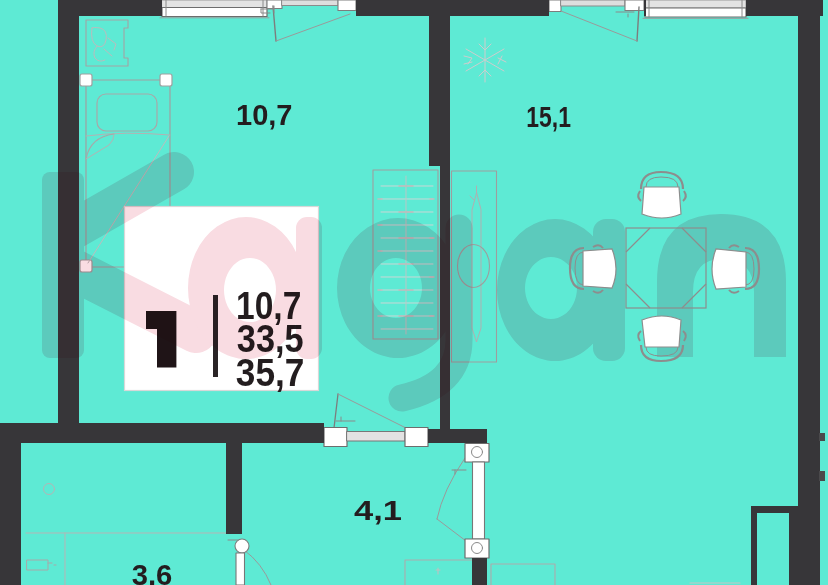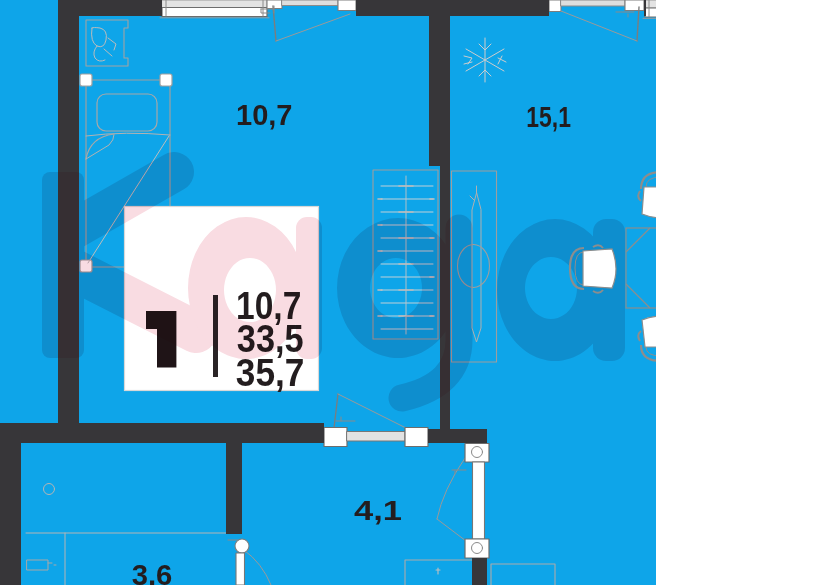--- a/index.html
+++ b/index.html
@@ -1,16 +1,16 @@
 <!DOCTYPE html>
 <html><head>
 <meta charset="utf-8">
 <style>
   html,body{margin:0;padding:0;background:#fff;}
-  #stage{position:relative;width:656px;height:585px;background:#0ea5e9;overflow:hidden;
+  #stage{position:relative;width:828px;height:585px;background:#5eead4;overflow:hidden;
          font-family:"Liberation Sans", sans-serif;}
   svg{position:absolute;left:0;top:0;}
 </style>
 </head>
 <body>
 <div id="stage">
 <svg width="828" height="585" viewBox="0 0 828 585">
 
   <g id="linework" fill="none" stroke-linecap="round" stroke-linejoin="round">
 

